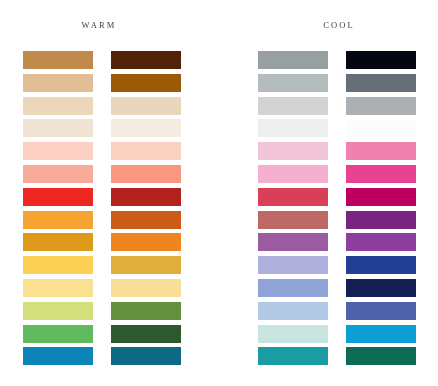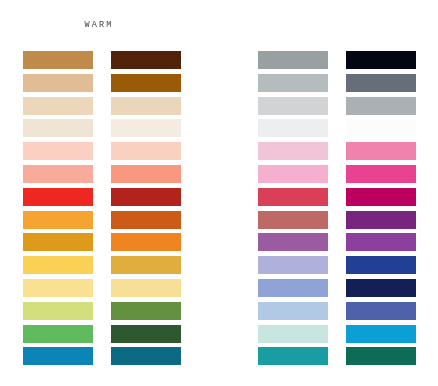--- a/index.html
+++ b/index.html
@@ -24,21 +24,21 @@
     top: 20px;
     left: 0;
     width: 438px;
     height: 16px;
   }
   .group-title {
     position: absolute;
     font-size: 8.5px;
     letter-spacing: 2.1px;
     color: #3d3d3d;
-    font-family: Liberation Mono, monospace;
+    font-family: Liberation Serif, serif;
     text-transform: uppercase;
     white-space: nowrap;
   }
   .group-title.warm {
     left: 0;
     width: 198px;
     text-align: center;
   }
   .group-title.cool {
     left: 240px;
@@ -84,20 +84,21 @@
   .sw12 { top: 273.6px; }
   .sw13 { top: 296.4px; }
 </style>
 </head>
 <body style="background-color: rgb(255, 255, 255);">
 
 <div class="page">
 
   <div class="headers">
     <div class="group-title warm">WARM</div>
+    <div class="group-title cool">COOL</div>
   </div>
 
   <div class="grid">
 
     <div class="column c0">
       <div class="swatch sw0" style="background-color: rgb(192, 138, 74);"></div>
       <div class="swatch sw1" style="background-color: rgb(224, 189, 149);"></div>
       <div class="swatch sw2" style="background-color: rgb(236, 215, 187);"></div>
       <div class="swatch sw3" style="background-color: rgb(240, 228, 212);"></div>
       <div class="swatch sw4" style="background-color: rgb(251, 207, 194);"></div>

